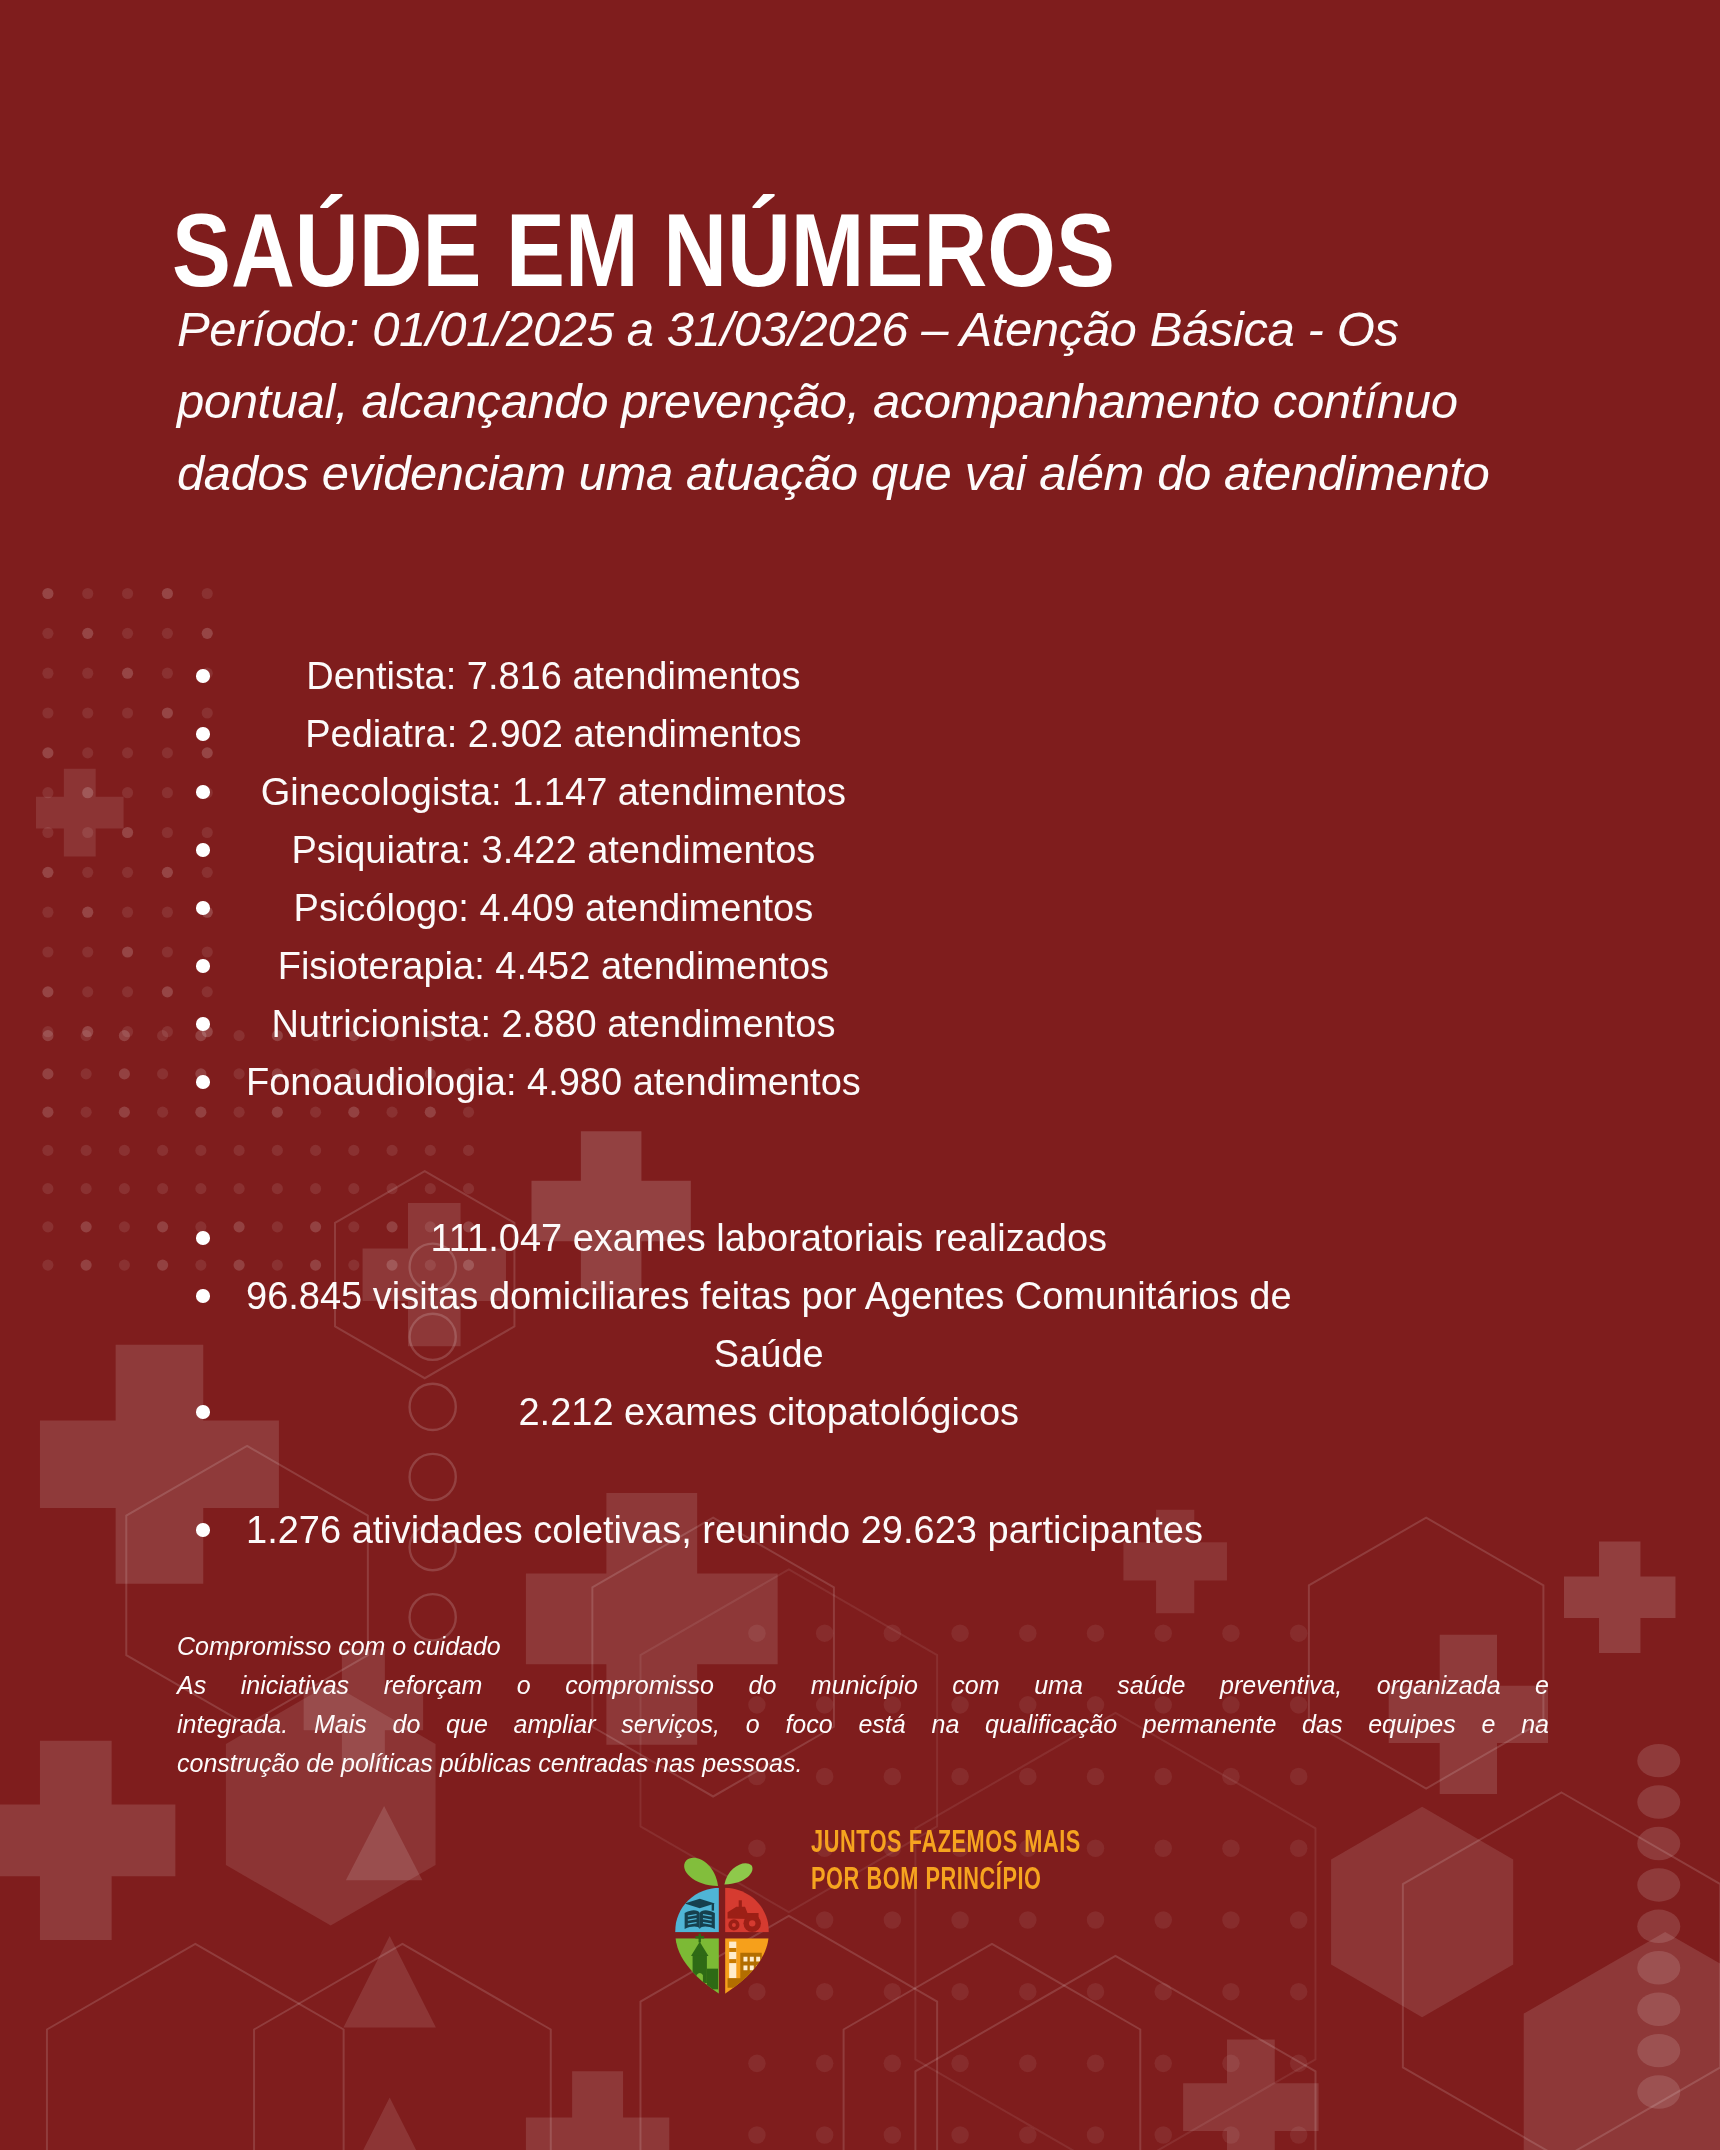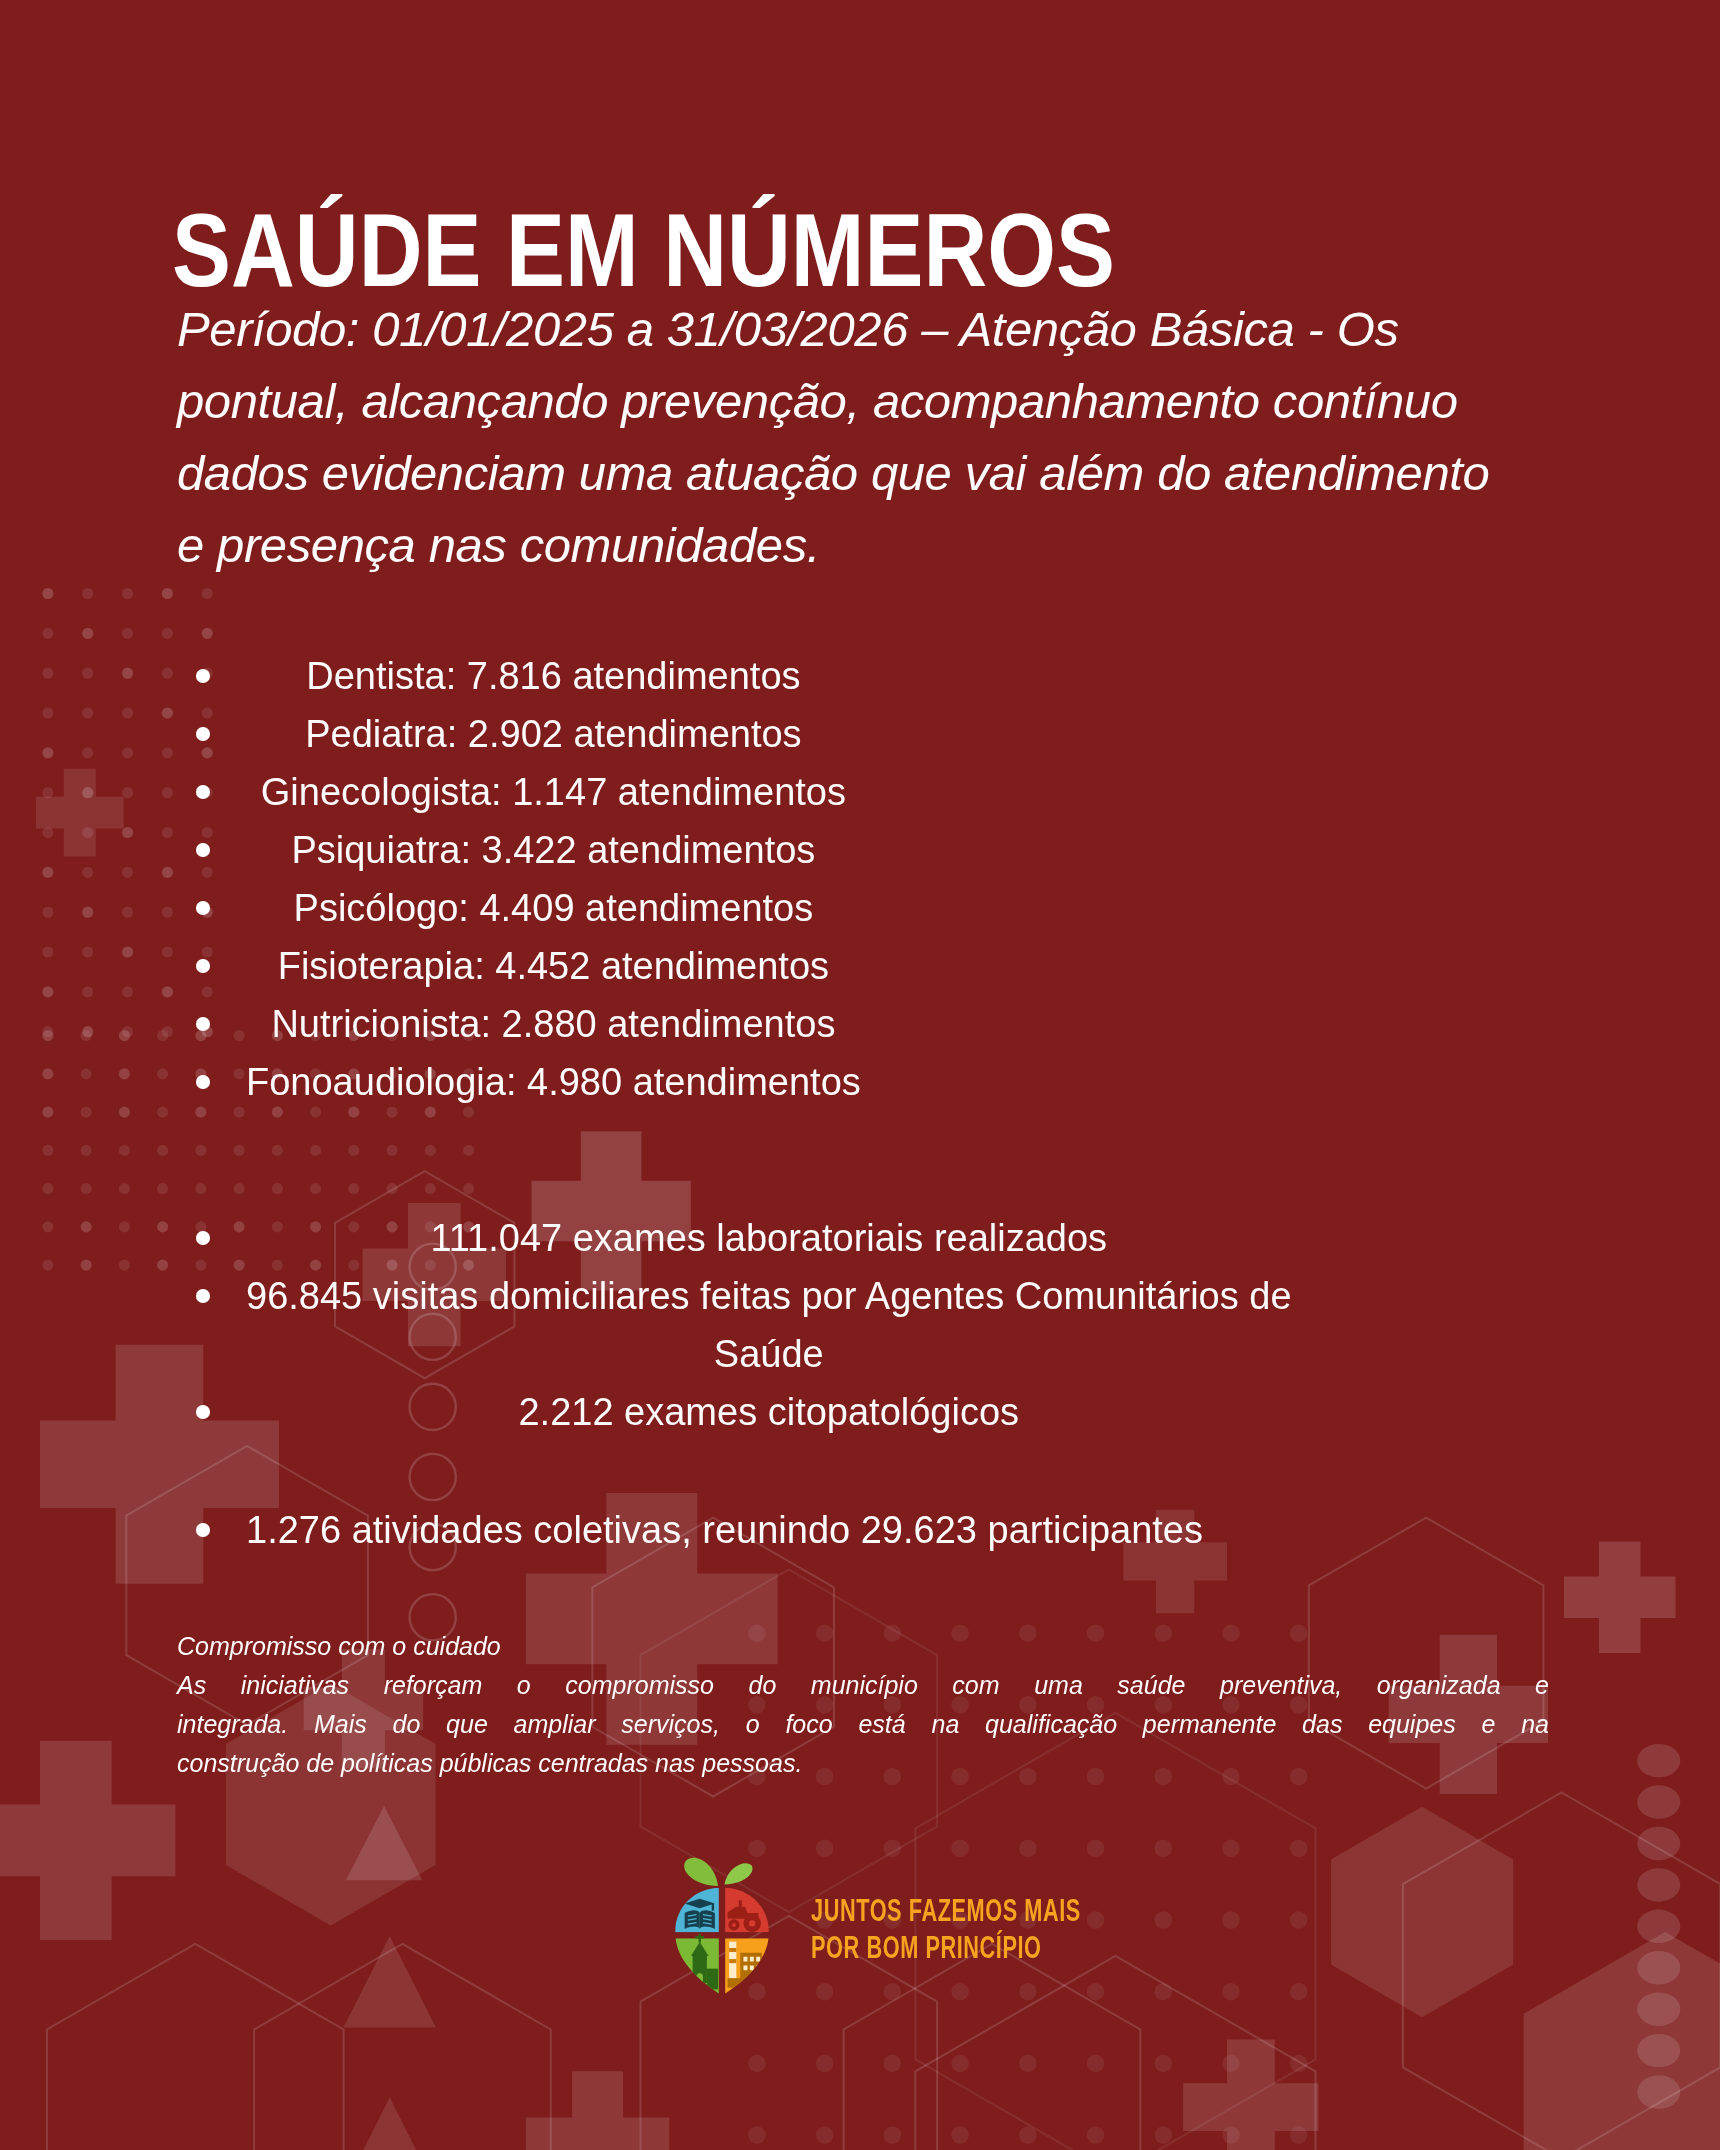--- a/index.html
+++ b/index.html
@@ -41,21 +41,21 @@
   .list-activities{top:1501px;}
 
   .footer-block{
     position:absolute;left:177px;top:1627px;width:1372px;
     font-size:25px;font-style:italic;line-height:39px;color:#fdfbfb;
   }
   .footer-block .jline{text-align:justify;text-align-last:justify;}
 
   .logo-svg{position:absolute;left:666px;top:1851px;width:112px;height:159px;}
   .slogan{
-    position:absolute;left:760px;top:1892px;width:319px;
+    position:absolute;left:760px;top:1823px;width:319px;
     text-align:right;font-weight:bold;font-size:32px;line-height:37px;
     color:#f6a41f;letter-spacing:0.8px;white-space:nowrap;
   }
   .slogan div{transform:scaleX(0.68);transform-origin:center;}
 </style>
 </head>
 <body>
 
 <div class="poster">
 
@@ -324,21 +324,20 @@
     </svg>
 
   <div class="content">
 
     <div class="title">SAÚDE EM NÚMEROS</div>
 
     <div class="intro">
       <div>Período: 01/01/2025 a 31/03/2026 – Atenção Básica - Os</div>
       <div>pontual, alcançando prevenção, acompanhamento contínuo</div>
       <div>dados evidenciam uma atuação que vai além do atendimento</div>
-      <div>e presença nas comunidades.</div>
     </div>
 
     <ul class="stats list-services">
       <li>Dentista: 7.816 atendimentos</li>
       <li>Pediatra: 2.902 atendimentos</li>
       <li>Ginecologista: 1.147 atendimentos</li>
       <li>Psiquiatra: 3.422 atendimentos</li>
       <li>Psicólogo: 4.409 atendimentos</li>
       <li>Fisioterapia: 4.452 atendimentos</li>
       <li>Nutricionista: 2.880 atendimentos</li>

